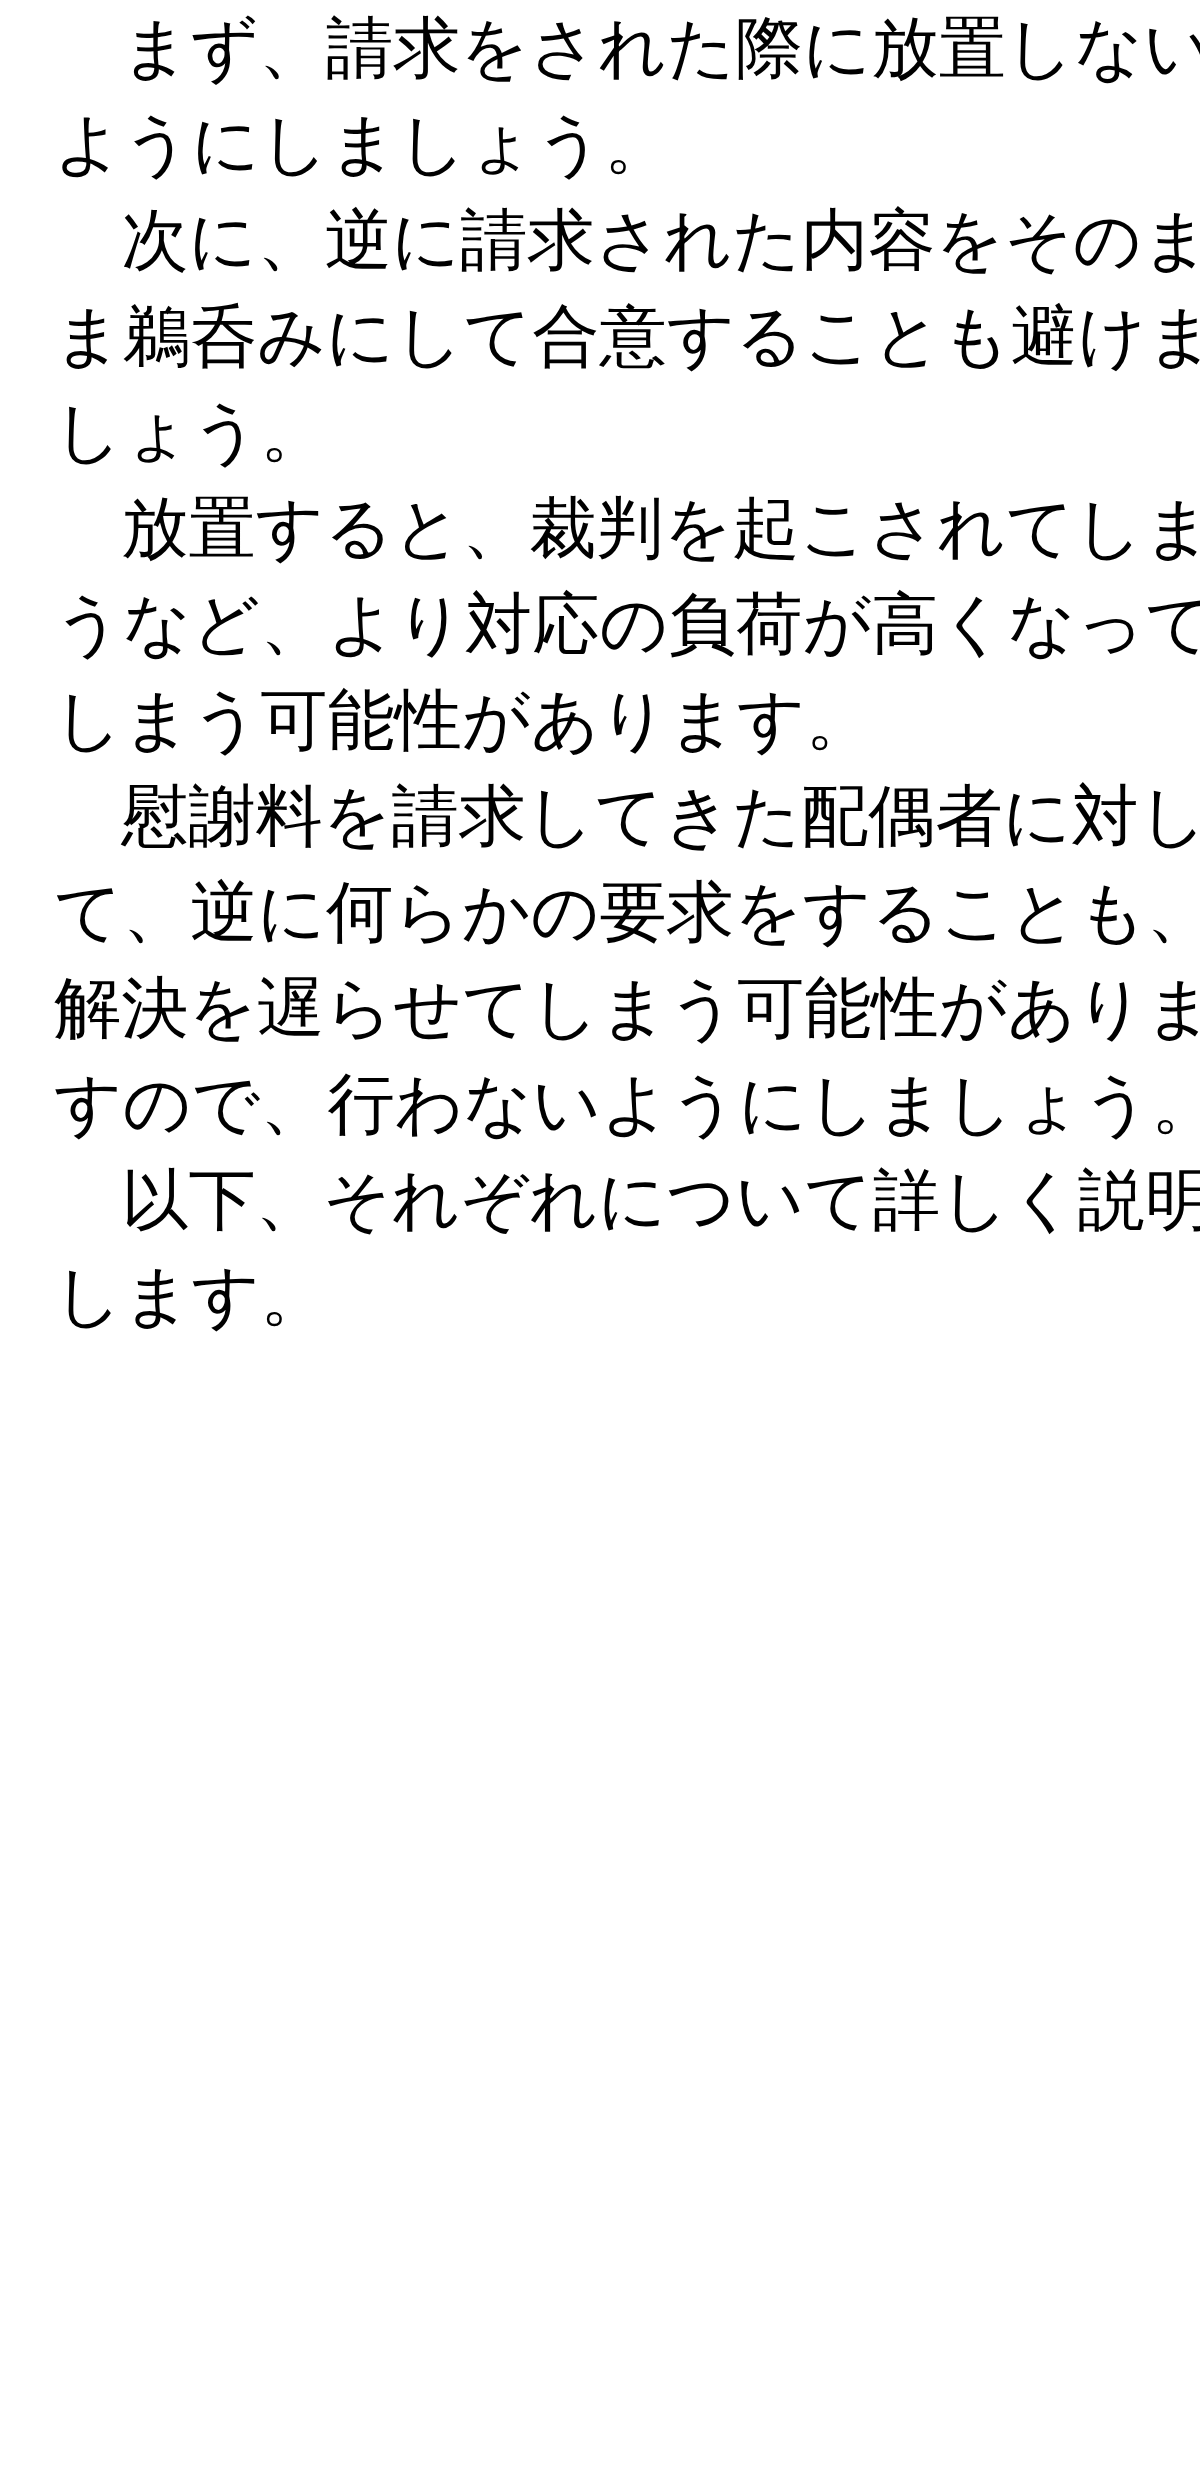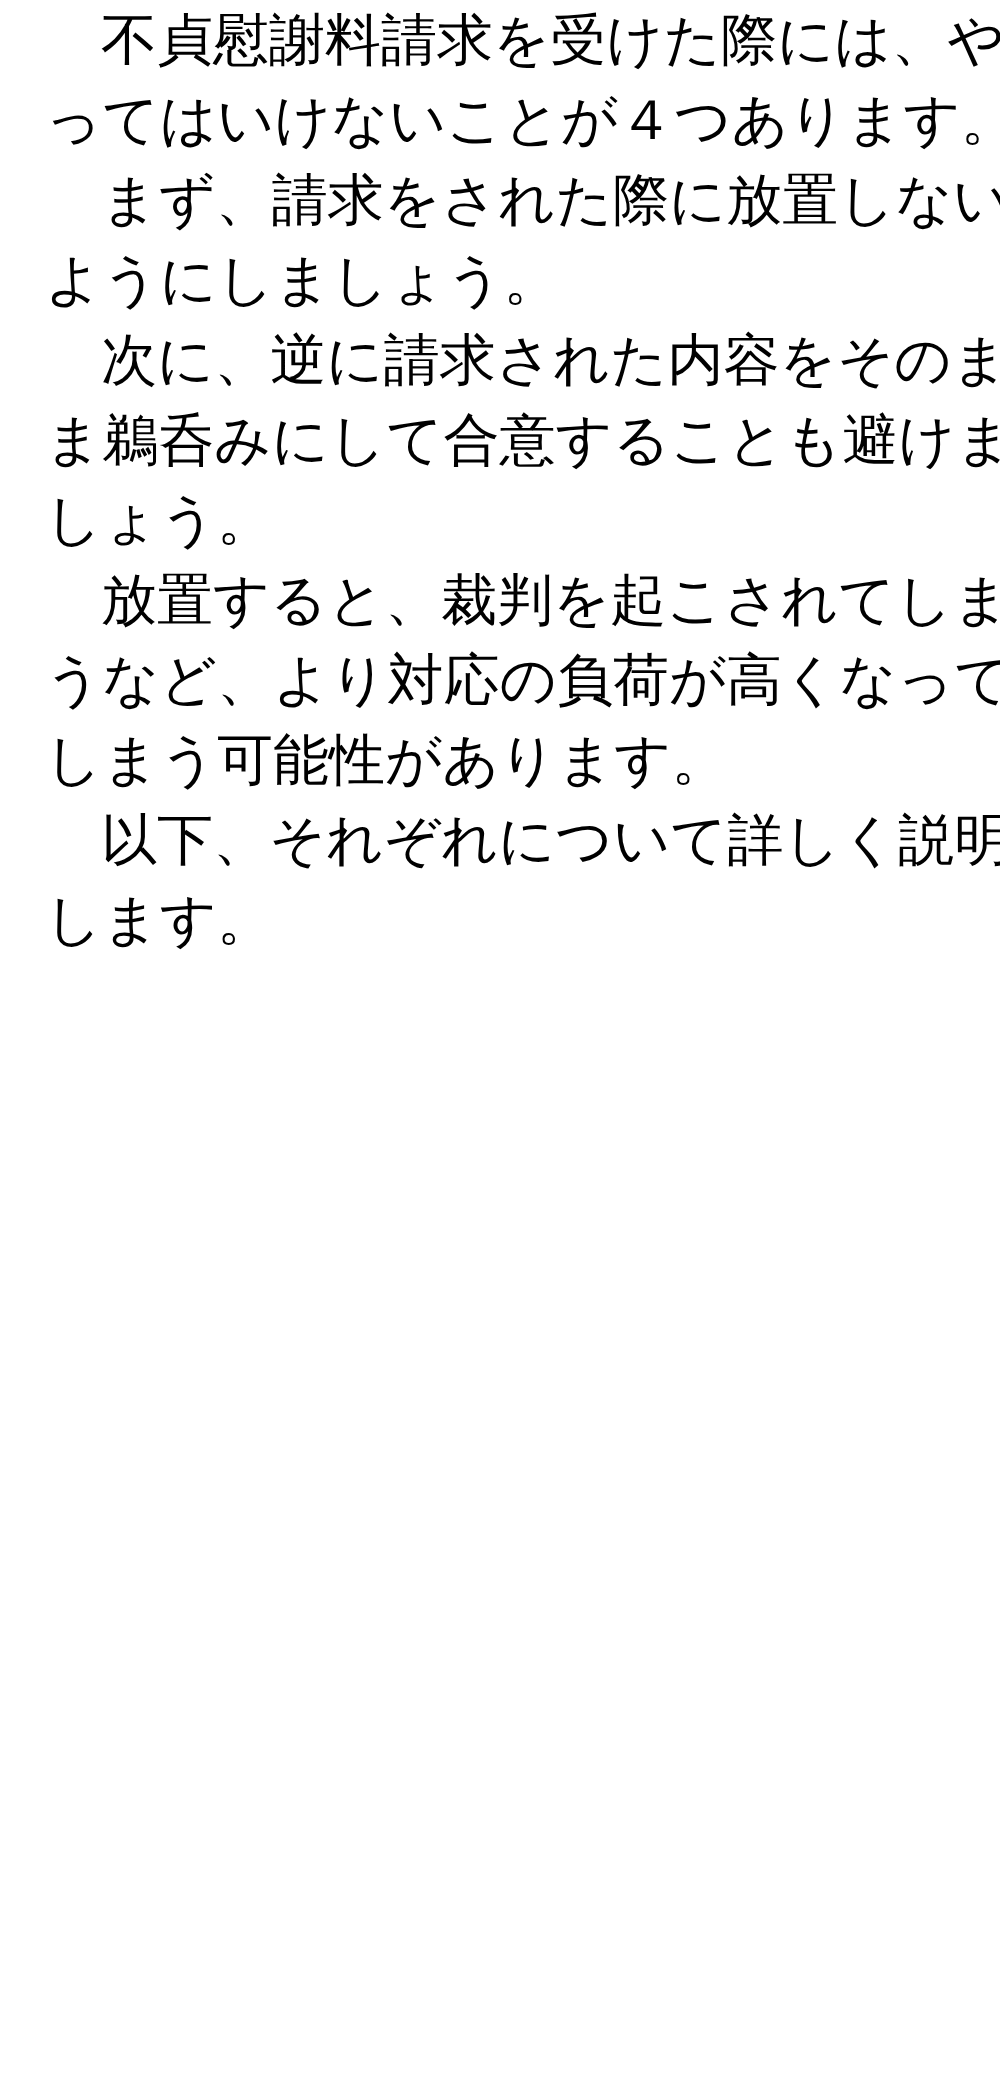--- a/index.html
+++ b/index.html
@@ -27,25 +27,27 @@
     padding: 0;
     white-space: pre;       
     text-indent: 56px;      
     font-kerning: none;
   }
 </style>
 </head>
 <body>
 
 <div class="article">
-  <p>不貞慰謝料請求を受けた際には、や
-ってはいけないことが４つあります。</p>
   <p>まず、請求をされた際に放置しない
 ようにしましょう。</p>
   <p>次に、逆に請求された内容をそのま
 ま鵜呑みにして合意することも避けま
 しょう。</p>
   <p>放置すると、裁判を起こされてしま
 うなど、より対応の負荷が高くなって
 しまう可能性があります。</p>
+  <p>慰謝料を請求してきた配偶者に対し
+て、逆に何らかの要求をすることも、
+解決を遅らせてしまう可能性がありま
+すので、行わないようにしましょう。</p>
   <p>以下、それぞれについて詳しく説明
 します。</p>
 </div>
 
 </body></html>

